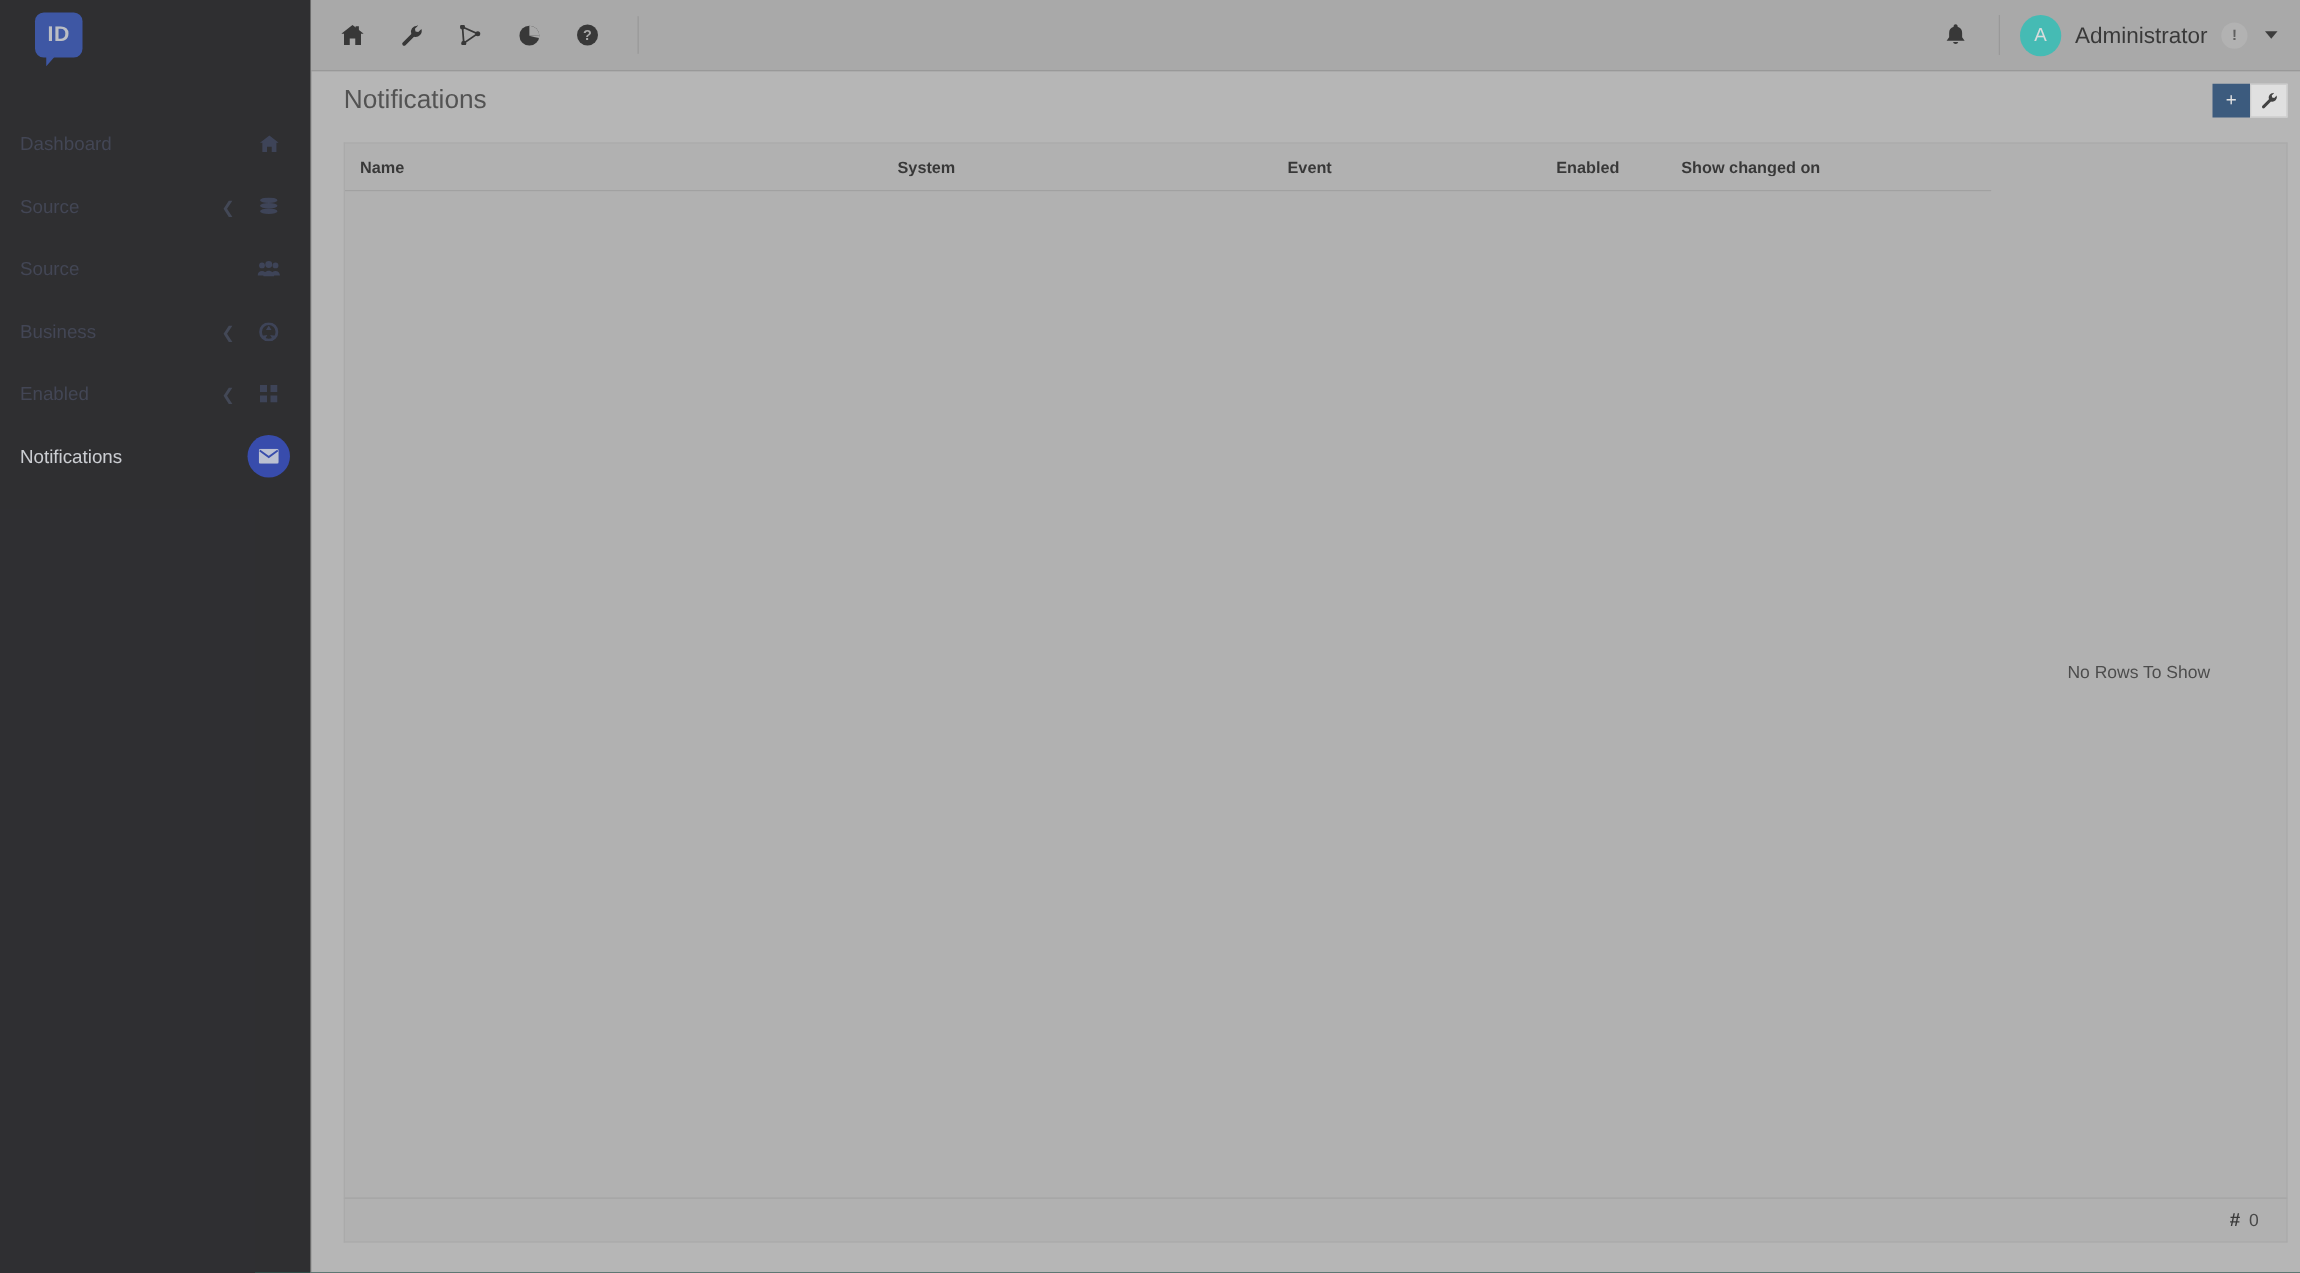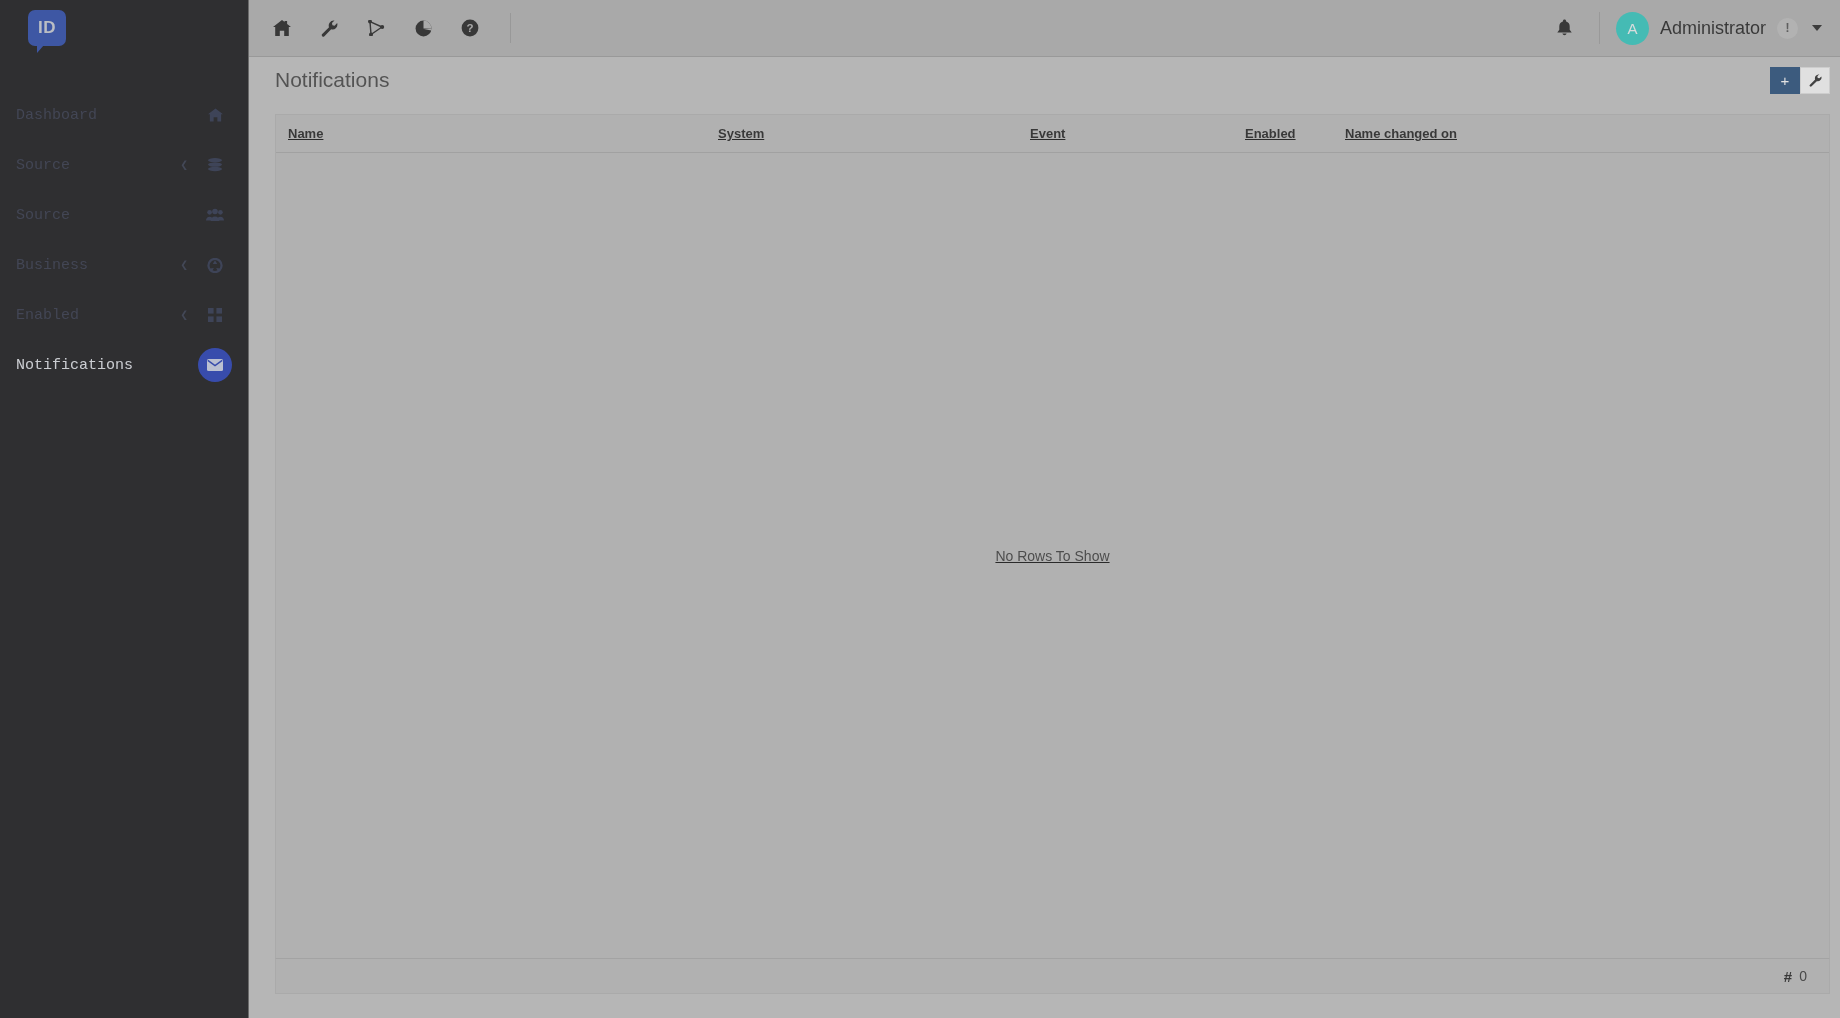--- a/index.html
+++ b/index.html
@@ -62,21 +62,20 @@
 
   .nav { margin-top: 34px; }
 
   .nav-item {
     position: relative;
     height: 50px;
     display: flex;
     align-items: center;
     padding: 0 22px 0 16px;
     cursor: pointer;
-    font-family: Liberation Mono, monospace;
   }
   .nav-label {
     font-size: 15px;
     color: #23283c;
     flex: 1;
     white-space: nowrap;
   }
   .nav-item.active .nav-label { color: #dfe2e8; }
 
   .nav-chevron {
@@ -234,24 +233,22 @@
     color: #2a2a2a; cursor: pointer; background: #bdbdbd;
   }
 
   
   #grid {
     flex: 1;
     margin: 11px 10px 0 26px;
     border: 1px solid #b2b2b2;
     border-bottom: none;
     display: flex;
-    flex-direction: column;
     background: #bcbcbc;
     min-height: 0;
-    text-decoration: underline;
   }
   #grid-head {
     height: 38px;
     flex: 0 0 38px;
     display: flex;
     align-items: center;
     border-bottom: 1px solid #a6a6a6;
     background: #bcbcbc;
   }
   .gh-cell {
@@ -465,21 +462,21 @@
       </div>
     </div>
 
 
     <div id="grid">
       <div id="grid-head">
         <div class="gh-cell" style="width:430px">Name</div>
         <div class="gh-cell" style="width:312px">System</div>
         <div class="gh-cell" style="width:215px">Event</div>
         <div class="gh-cell" style="width:100px">Enabled</div>
-        <div class="gh-cell" style="width:260px">Name changed on</div>
+        <div class="gh-cell" style="width:260px">Show changed on</div>
       </div>
       <div id="grid-body">
         <div id="no-rows">No Rows To Show</div>
       </div>
     </div>
 
     <div id="status-bar">
       <span class="status-hash">#</span>
       <span class="status-count">0</span>
     </div>

